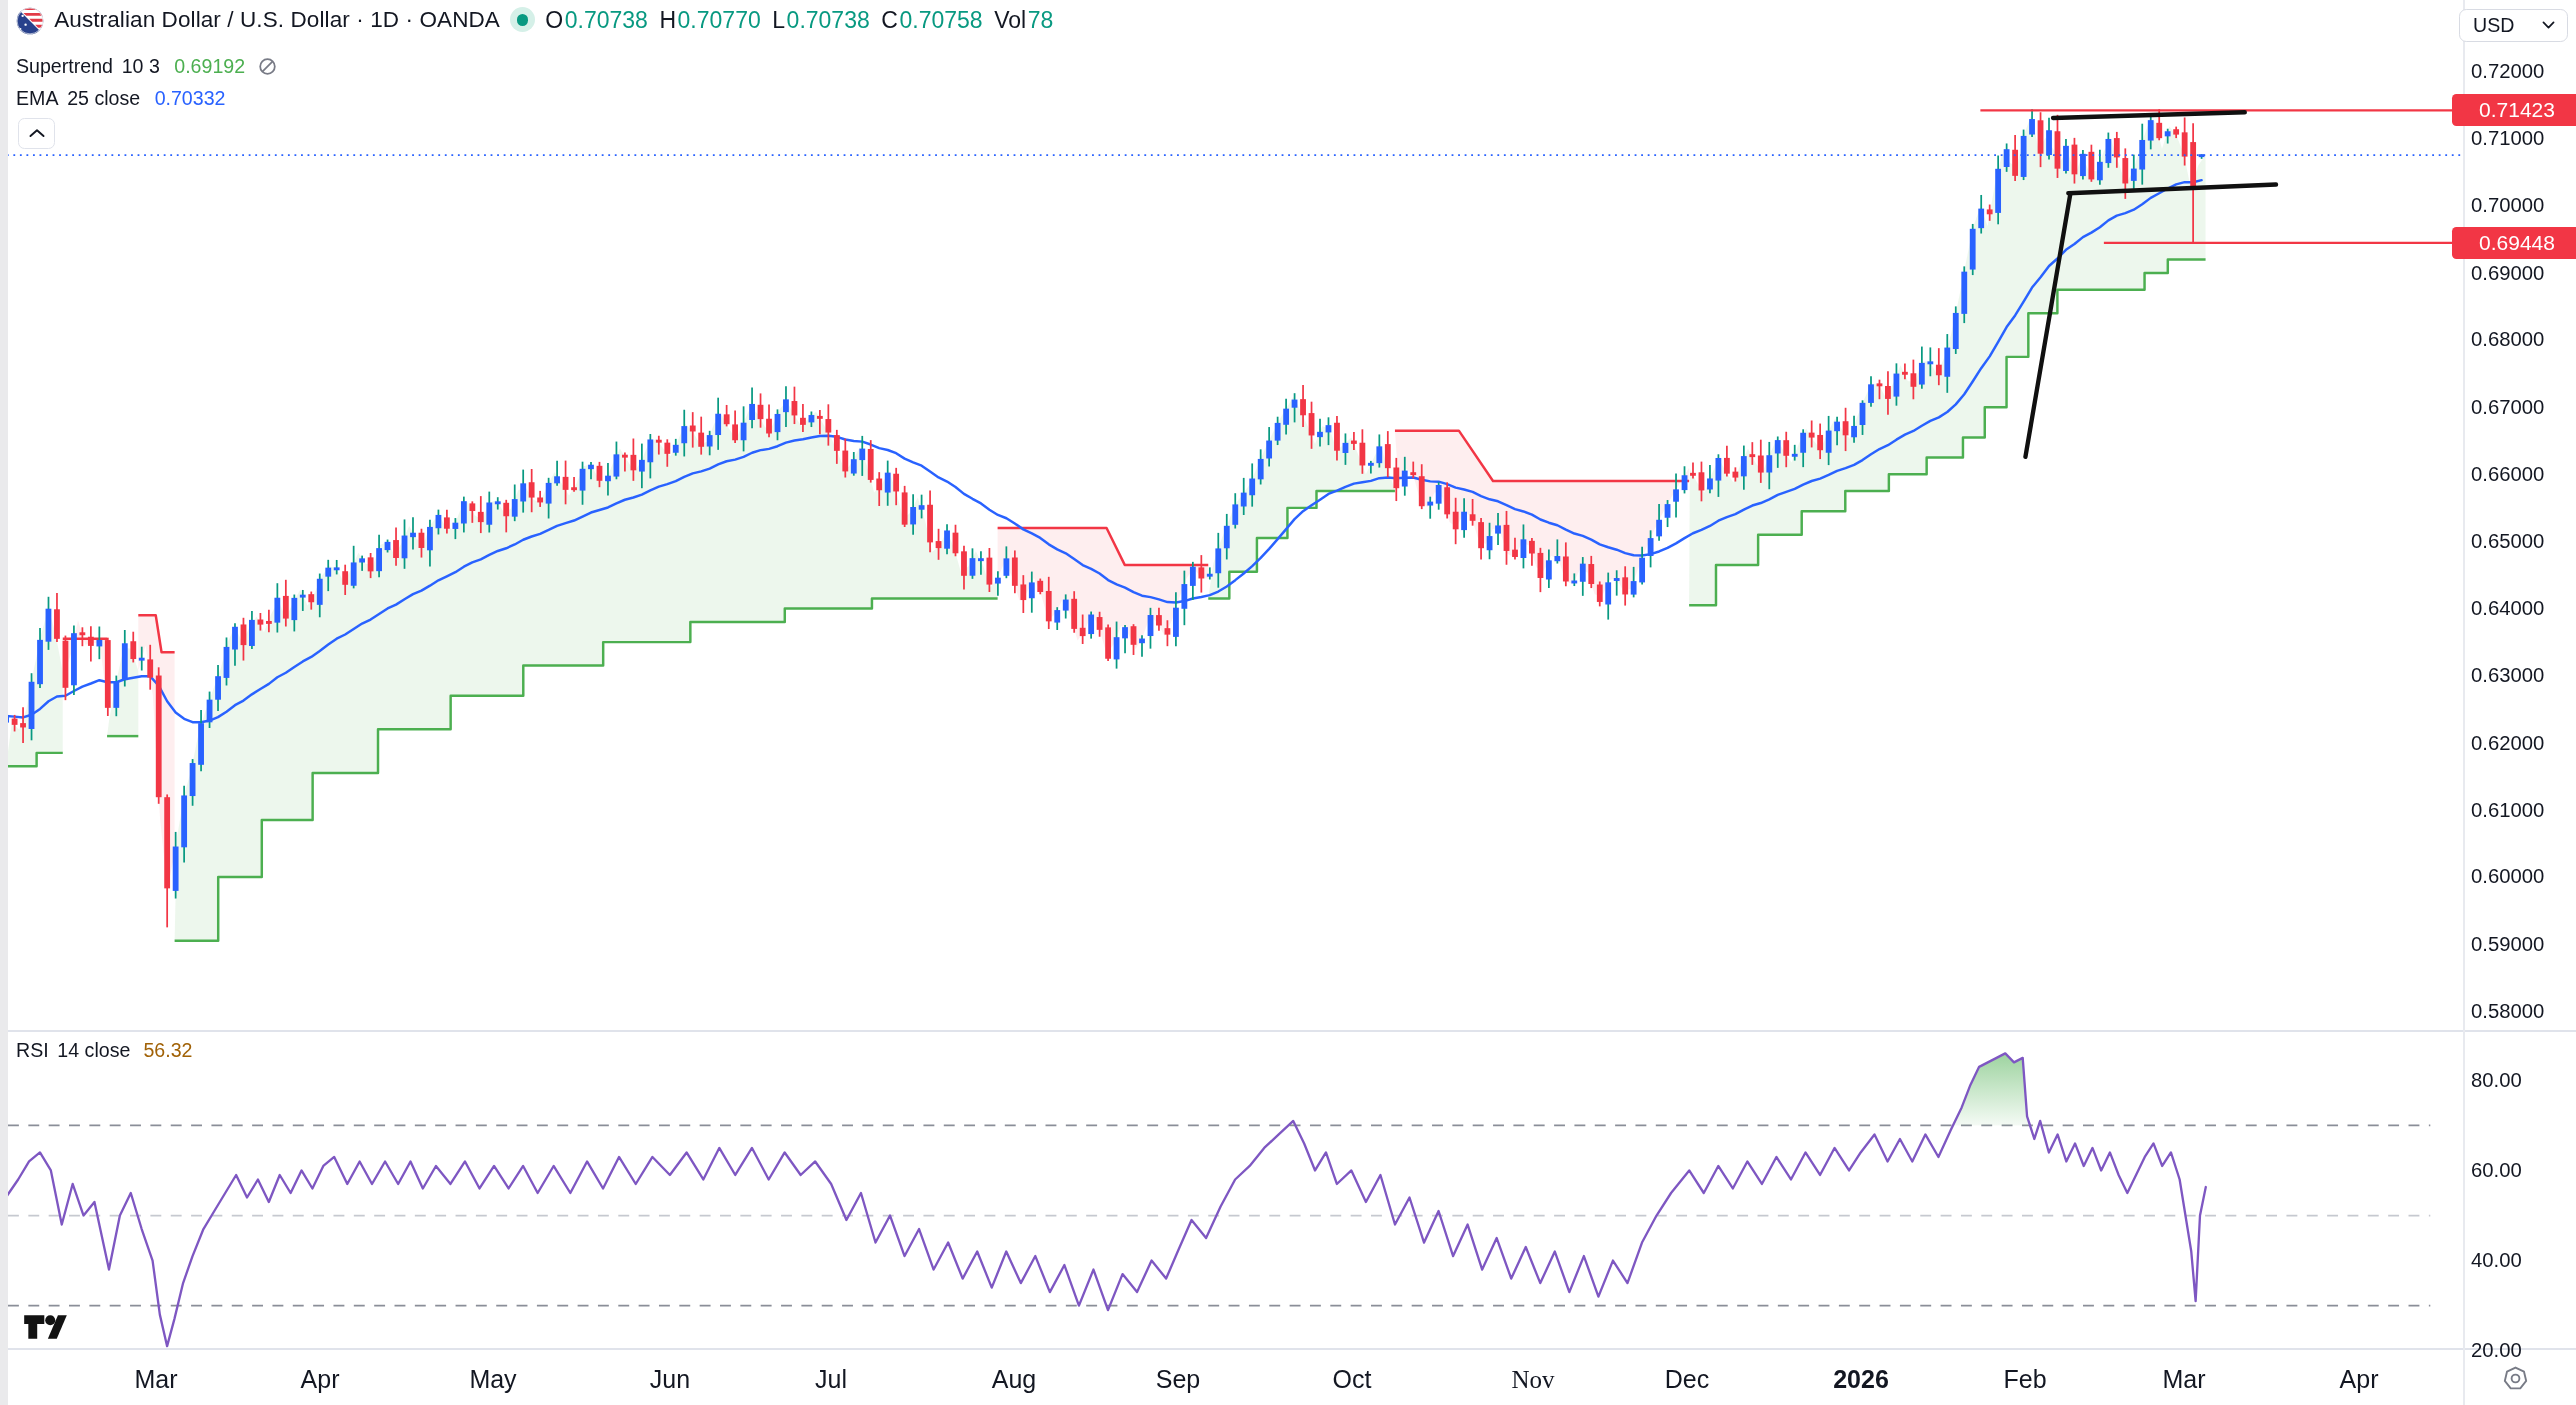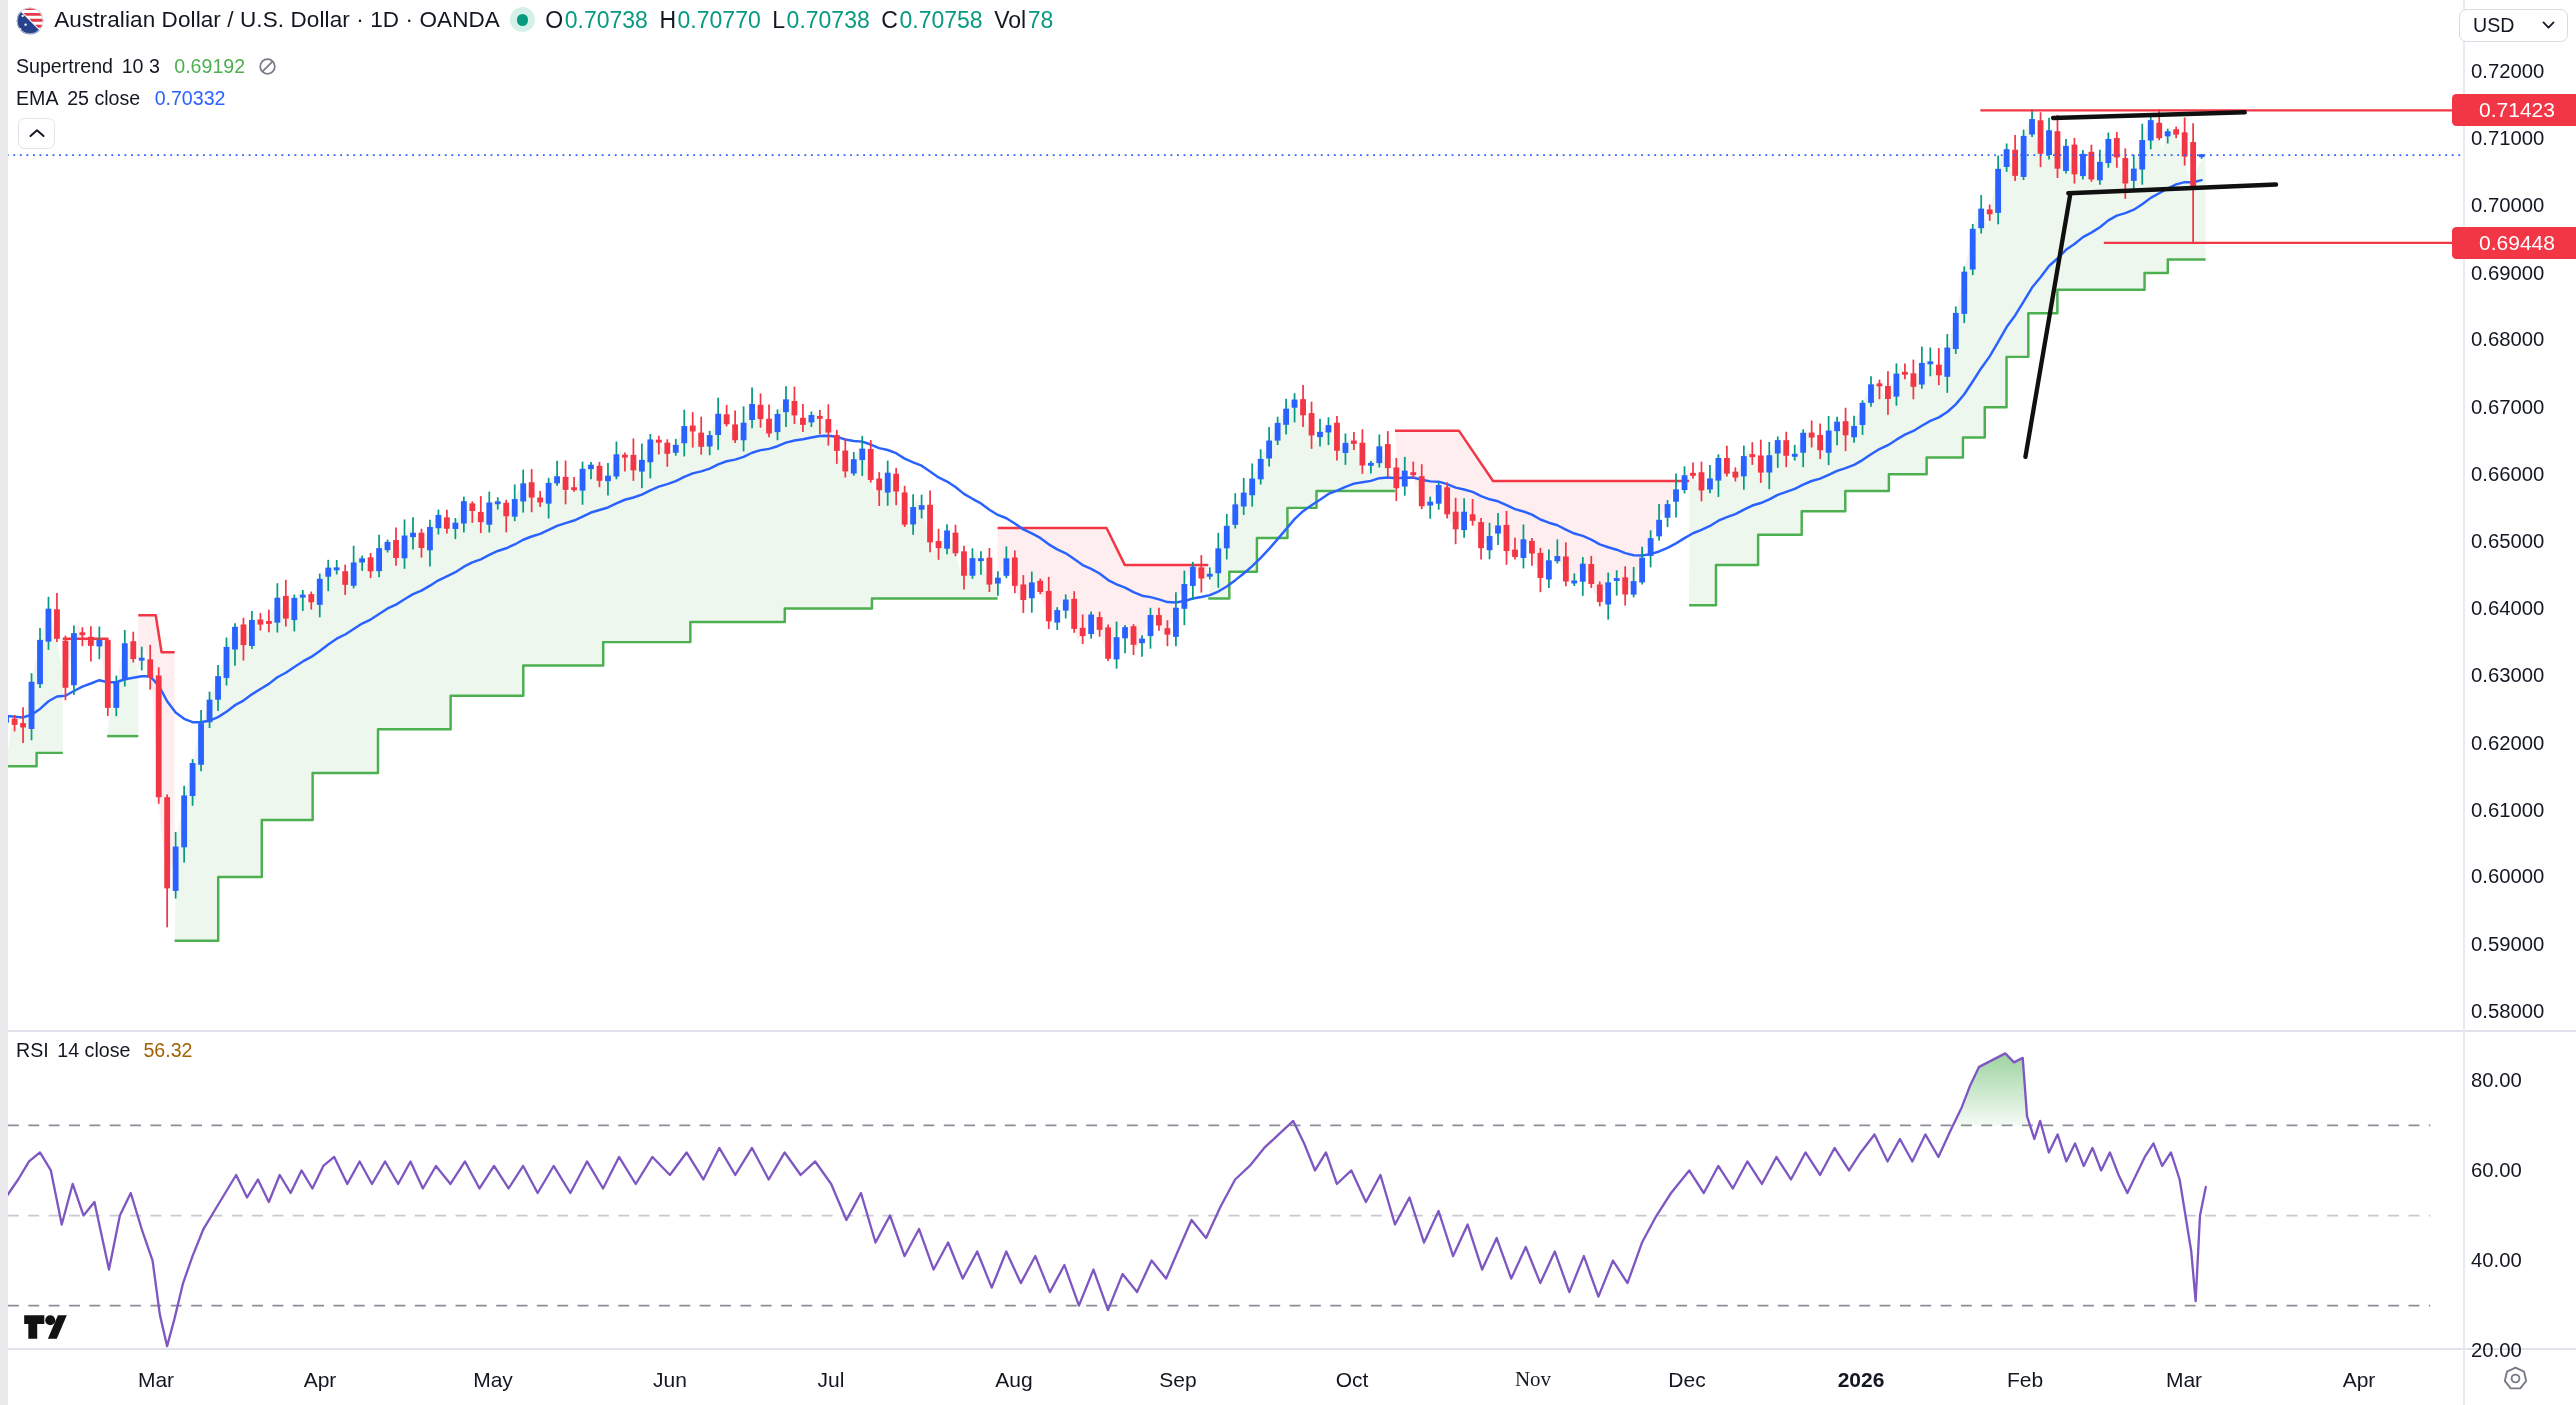--- a/index.html
+++ b/index.html
@@ -23,21 +23,21 @@
   .ind-val-ema{color:#2962FF;margin-left:5.8px;}
   #collapse-btn{left:18px;top:118px;width:35px;height:29px;border:1.5px solid #E0E3EB;border-radius:6.5px;
     background:#fff;display:flex;align-items:center;justify-content:center;cursor:pointer;}
   #usd-btn{left:2459px;top:8.7px;width:109px;height:33px;border:1.5px solid #D8DBE3;border-radius:7.3px;background:#fff;
     display:flex;align-items:center;justify-content:space-between;padding:0 11.6px 0 13px;box-sizing:border-box;
     font-size:19.6px;cursor:pointer;}
   
   .plabel{position:absolute;left:2471px;height:23px;line-height:23px;font-size:20.3px;color:#131722;white-space:nowrap;}
   .badge{position:absolute;left:2452px;width:130px;height:32px;border-radius:4.4px;background:#F23645;color:#fff;
     font-size:21px;display:flex;align-items:center;justify-content:center;}
-  .mlabel{position:absolute;top:1365px;height:29px;line-height:29px;font-size:21px;color:#131722;transform:translateX(-50%);white-space:nowrap;}
+  .mlabel{position:absolute;top:1365px;height:29px;line-height:29px;font-size:25px;color:#131722;transform:translateX(-50%);white-space:nowrap;}
   .mlabel.bold{font-weight:700;}
   #rsi-legend{left:16px;top:1038px;height:25px;display:flex;align-items:center;gap:8.7px;font-size:19.6px;}
   #rsi-legend .v{color:#a16207;margin-left:4.4px;text-align:right;}
   svg{display:block;}
 </style>
 </head>
 <body>
 
 <div id="stage">
 

